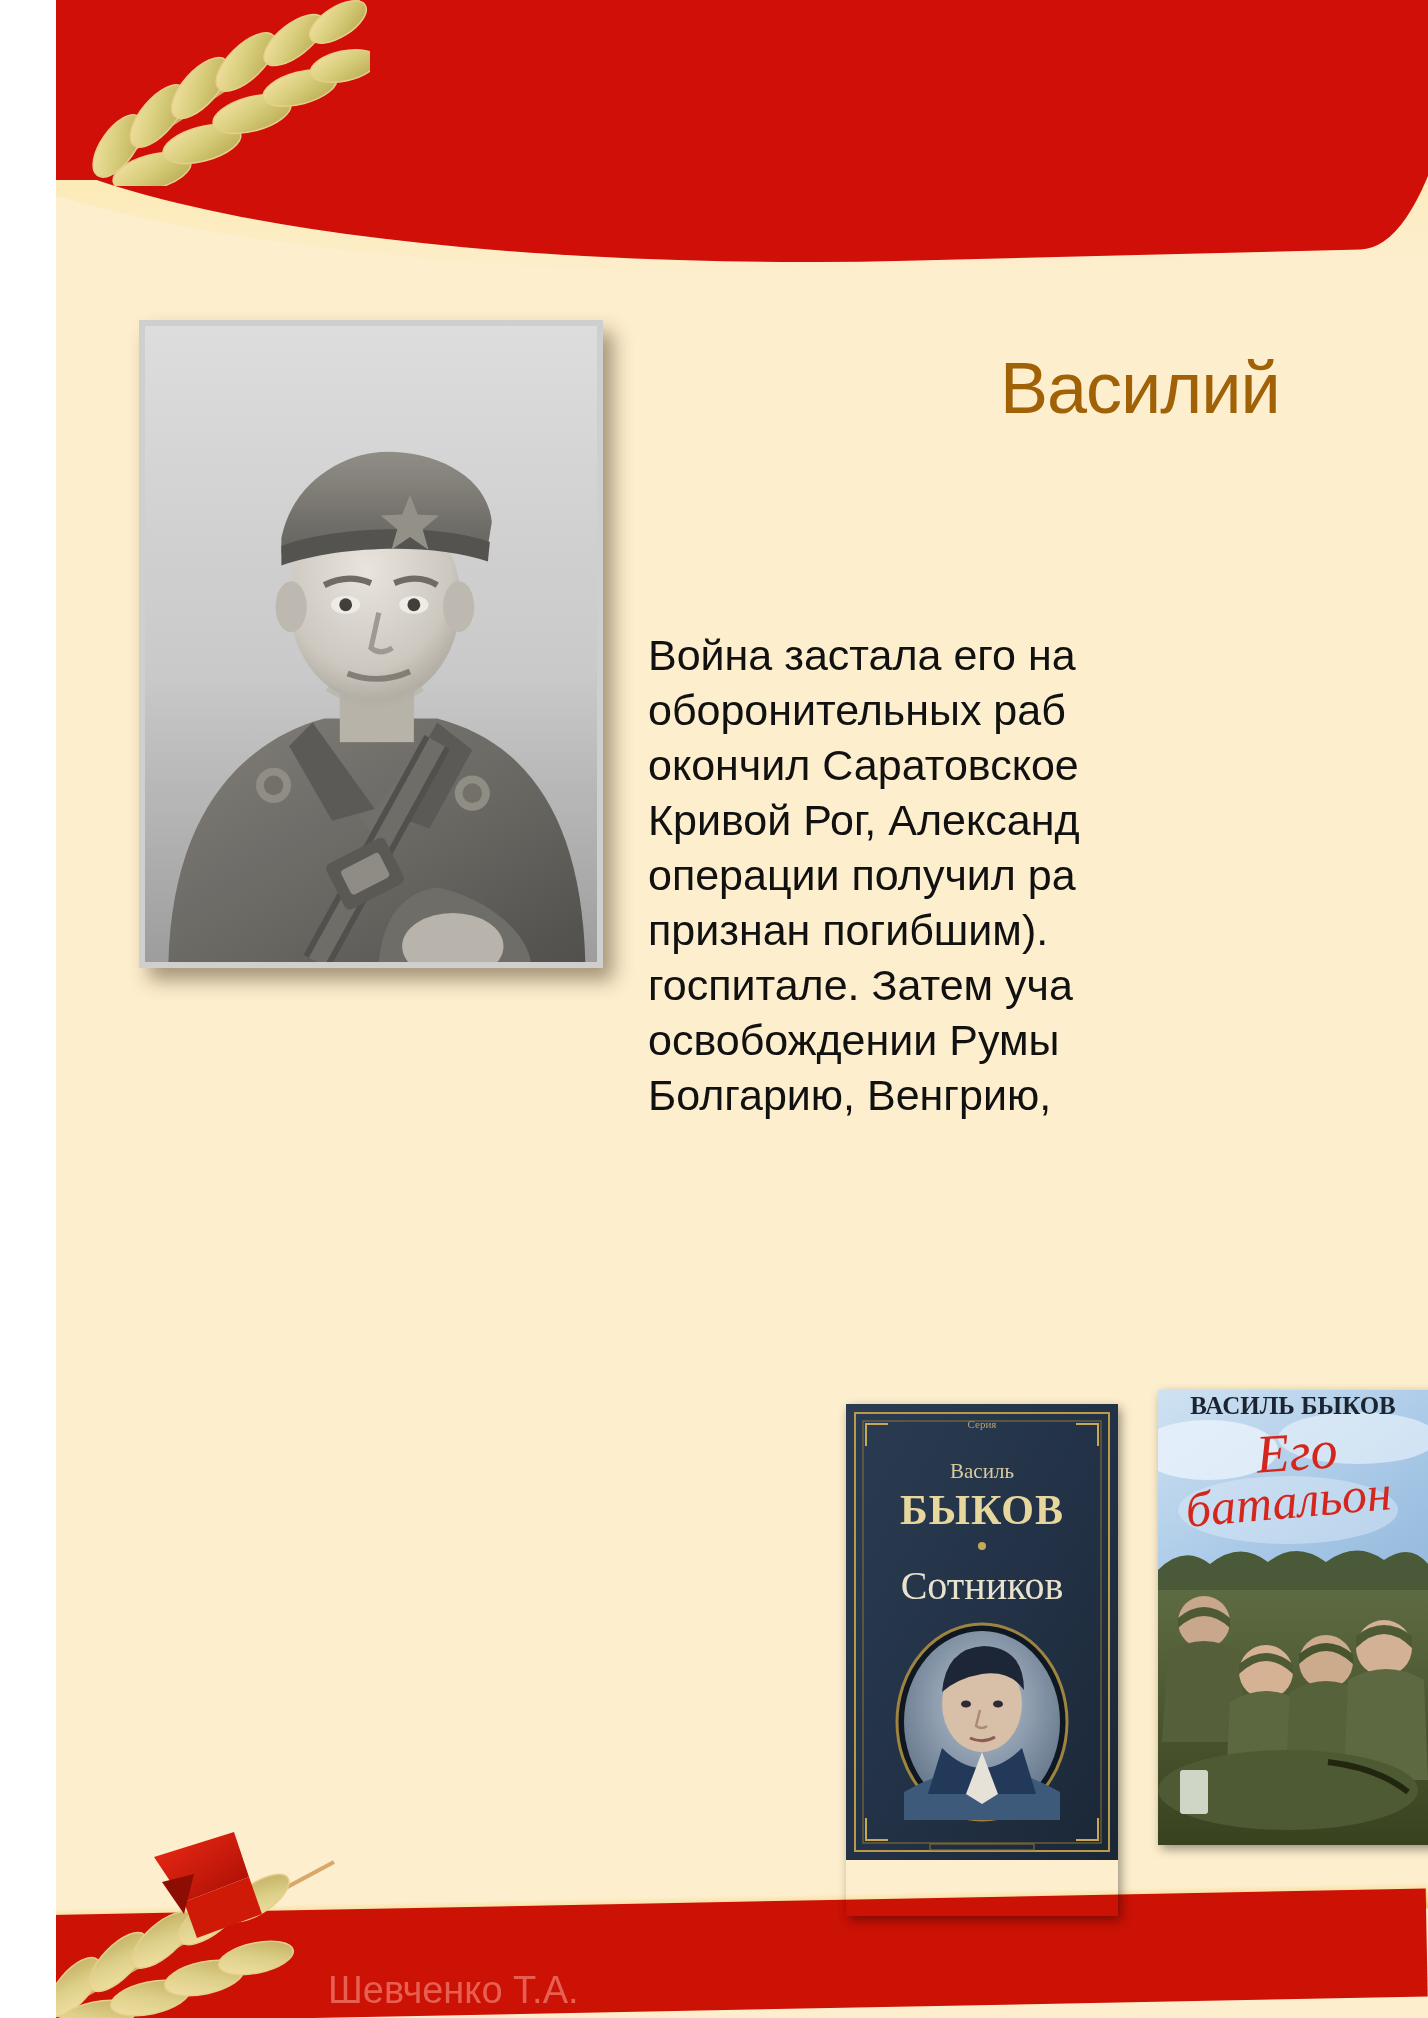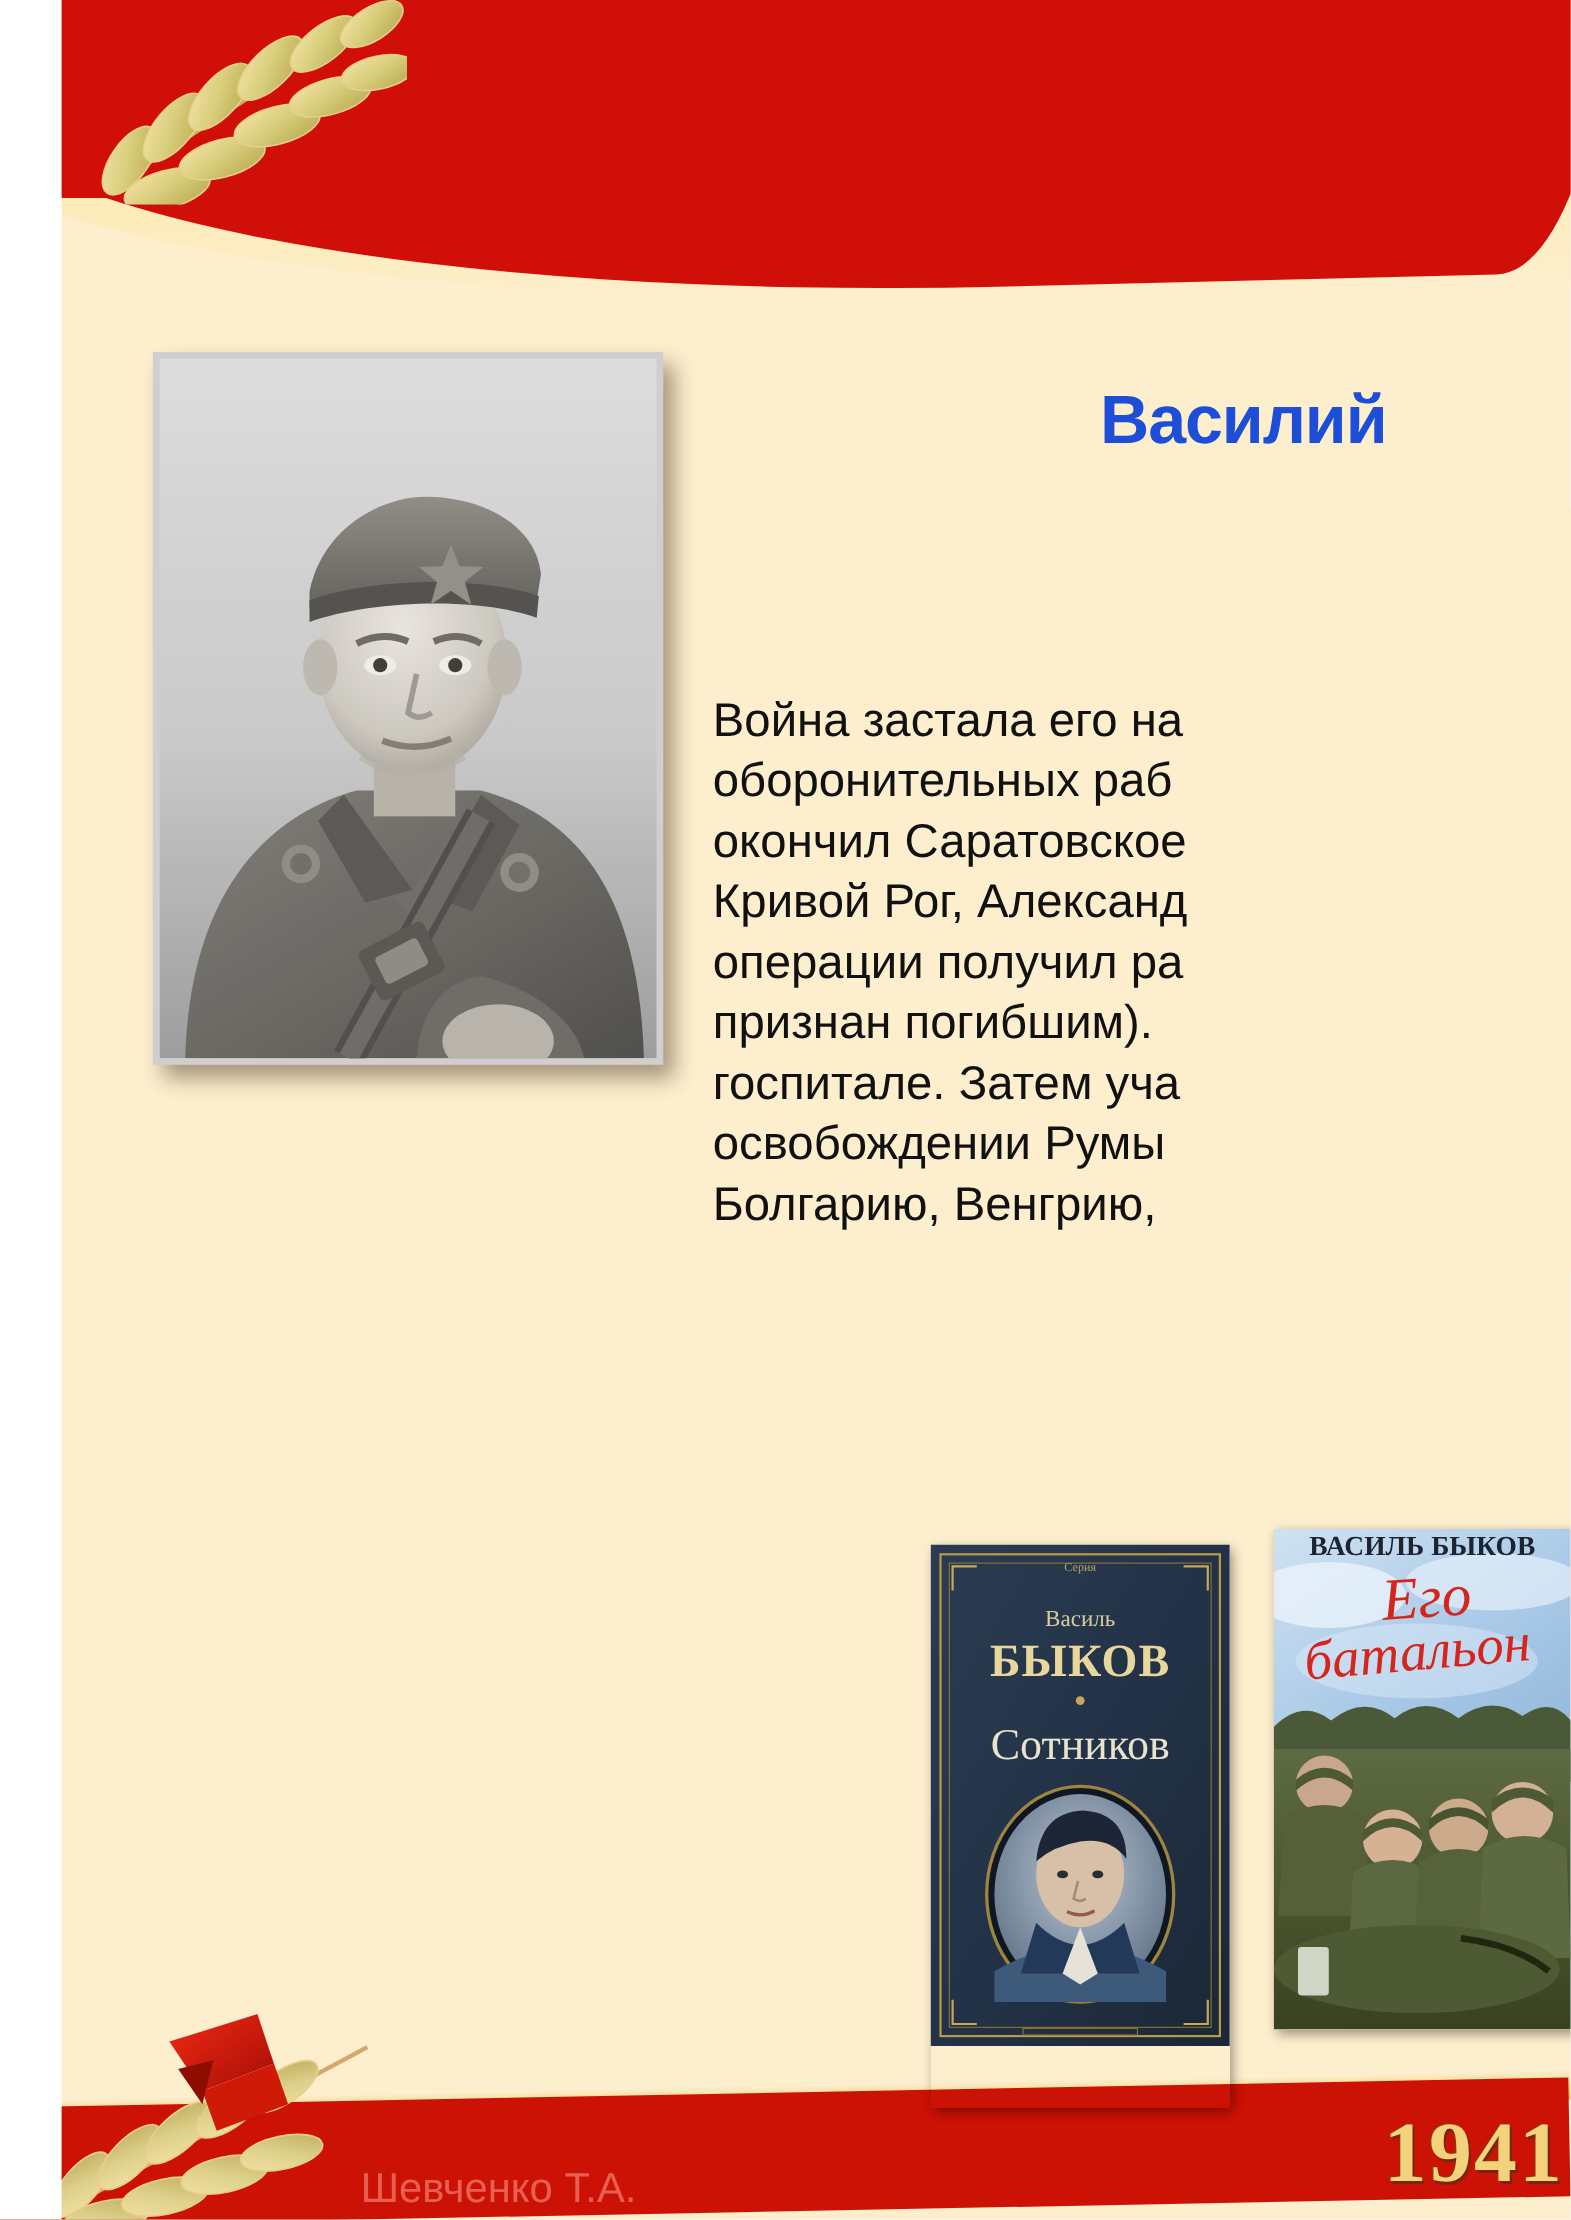--- a/index.html
+++ b/index.html
@@ -58,21 +58,21 @@
     transform:rotate(-1.1deg);
     transform-origin:0% 100%;
     z-index:13;
   }
   
   .laurel-tl{position:absolute;left:70px;top:-4px;z-index:20;}
   .laurel-bl{position:absolute;left:34px;bottom:-8px;z-index:20;}
   
   .title{
     position:absolute;left:1000px;top:352px;
-    font-size:62px;font-weight:bold;color:#1d4ed8;
+    font-size:72px;font-weight:normal;color:#a16207;
     letter-spacing:-1px;white-space:nowrap;z-index:25;
     line-height:1;
   }
   
   .portrait-wrap{
     position:absolute;left:139px;top:320px;width:464px;height:648px;
     z-index:22;
     box-shadow:10px 12px 18px rgba(60,40,20,.45);
     background:#cfcfcf;
     padding:6px;
@@ -355,15 +355,14 @@
         <rect x="22" y="380" width="28" height="44" rx="3" fill="#cfd6c6"></rect>
       </g>
 
       <text x="135" y="24" fill="#1b2430" font-size="25" font-weight="bold" font-family="Liberation Serif, serif" text-anchor="middle">ВАСИЛЬ БЫКОВ</text>
       <text x="140" y="80" fill="#d4261c" font-size="54" font-style="italic" font-family="Liberation Serif, serif" text-anchor="middle" transform="rotate(-4 140 80)">Его</text>
       <text x="132" y="128" fill="#d4261c" font-size="50" font-style="italic" font-family="Liberation Serif, serif" text-anchor="middle" transform="rotate(-5 132 128)">батальон</text>
     </svg>
   </div>
 
   <div class="footer-sign">Шевченко Т.А.</div>
-  <div class="year-1941">1941</div>
 
 </div>
 
 </body></html>

